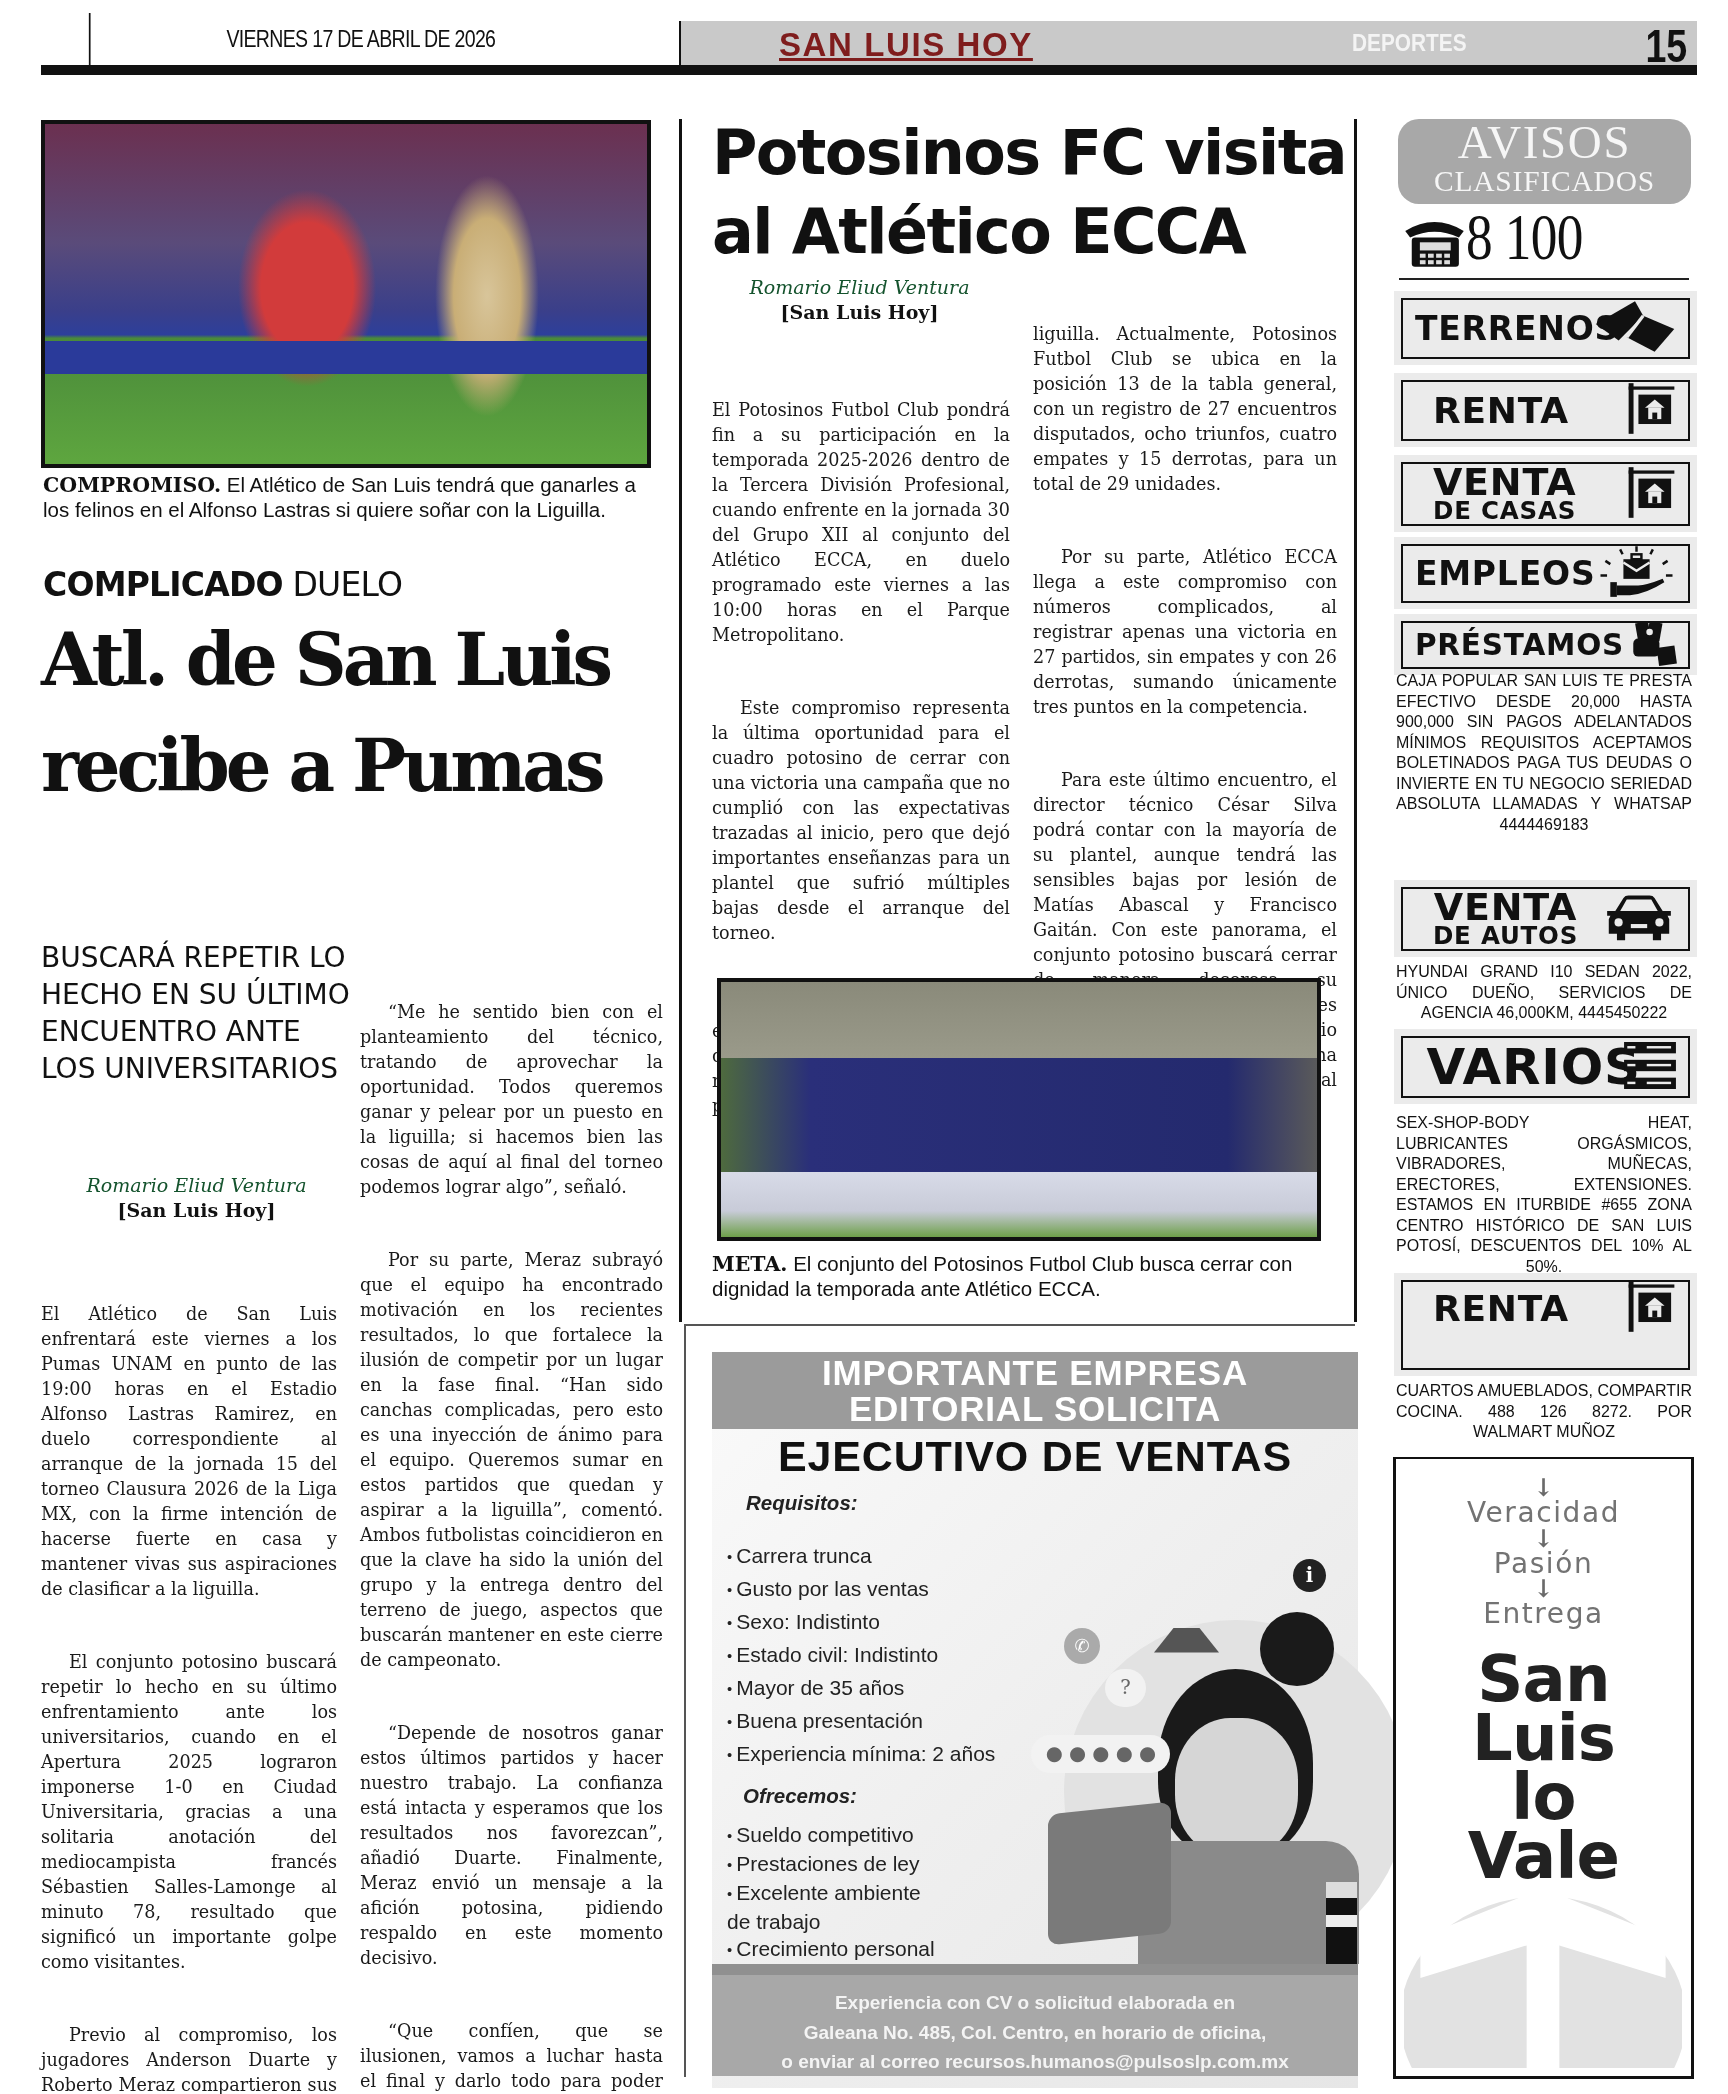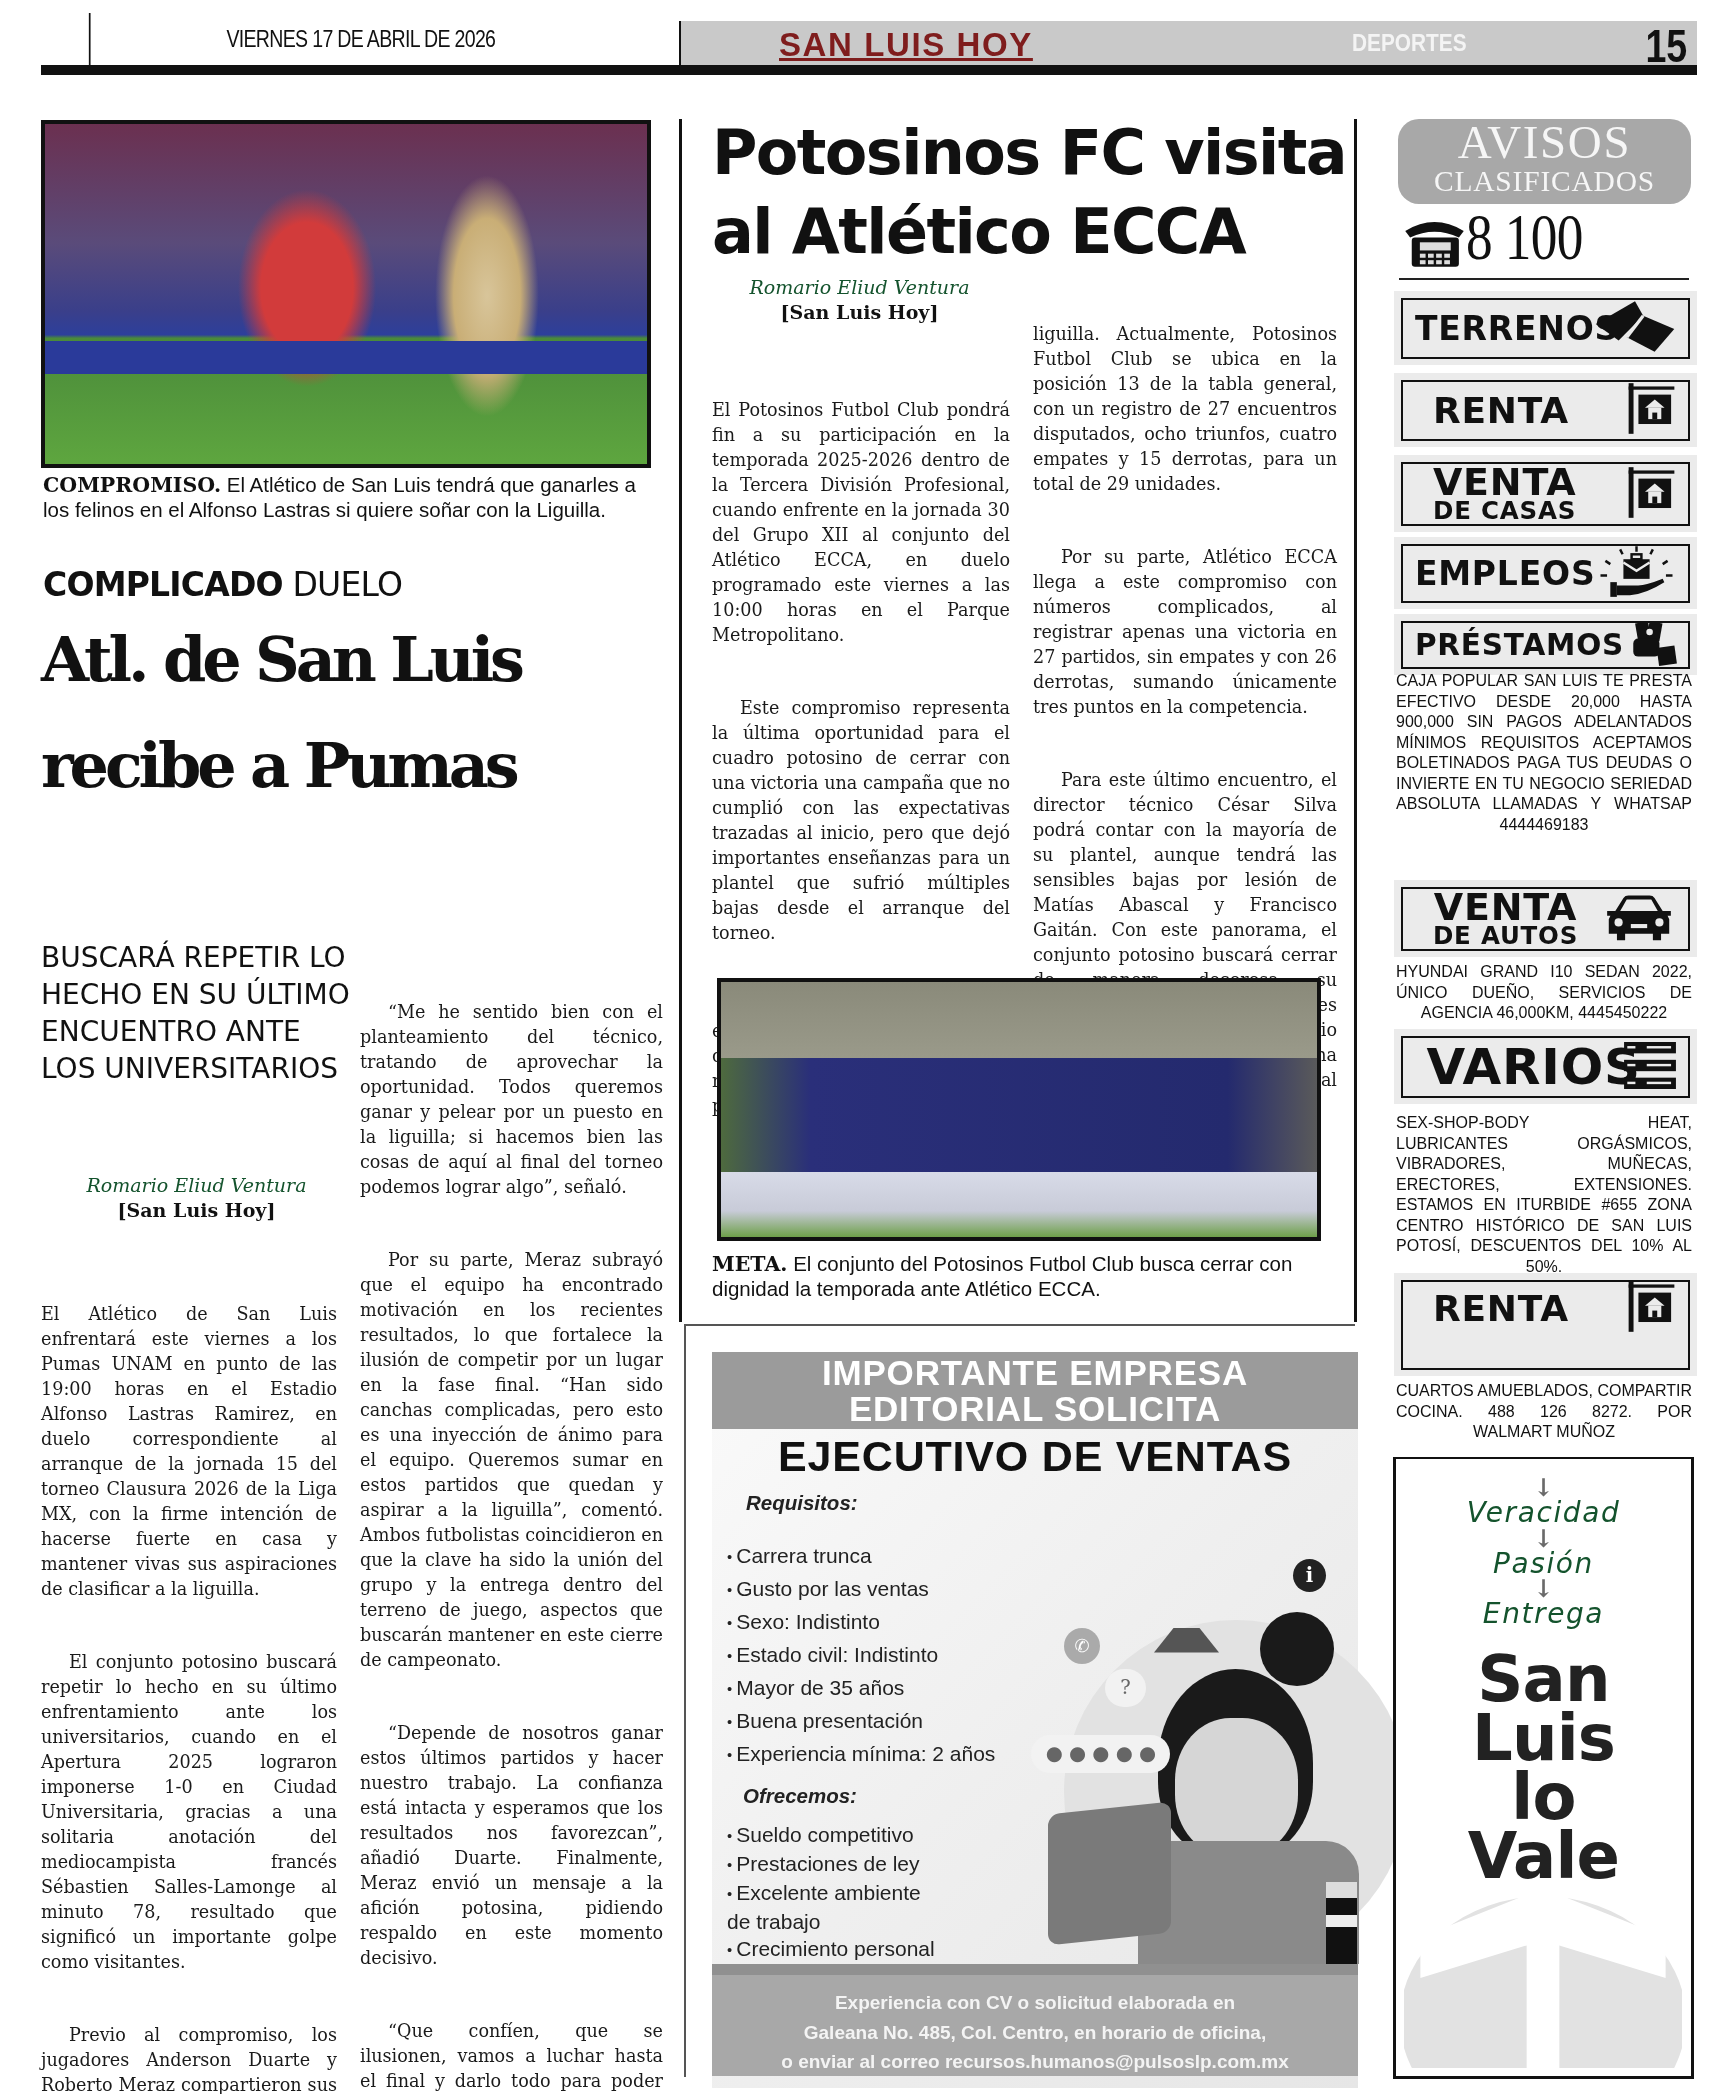--- a/index.html
+++ b/index.html
@@ -24,21 +24,21 @@
       radial-gradient(ellipse 74px 172px at 442px 172px, #d8c59a 0%, #c9ae76 45%, transparent 70%),
       linear-gradient(180deg, #6b3050 0%, #5a4b7a 35%, #3a3f8a 55%, #2d3f9b 62%, #4a8a3a 63%, #5ea63f 100%); }
   .photo1 .banner { position: absolute; left: 0; top: 217px; width: 100%; height: 33px; background: #2a3a9a; }
   .caption { position: absolute; font-family: "Liberation Sans", sans-serif; font-size: 20.5px; line-height: 24.5px; }
   .caption b { font-family: "DejaVu Serif", serif; font-weight: 900; }
   .cap1 { left: 43px; top: 473px; width: 610px; }
 
   .kicker { position: absolute; left: 43px; top: 565px; font-family: "DejaVu Sans", sans-serif; font-size: 33px; letter-spacing: -0.8px; }
   .kicker b { font-weight: bold; }
   .headline1 { position: absolute; left: 41px; top: 607px; width: 630px; font-family: "DejaVu Serif", serif; font-weight: bold;
-    font-size: 62px; line-height: 106px; letter-spacing: -4.1px; }
+    font-size: 72px; line-height: 106px; letter-spacing: -4.1px; }
   .deck1 { position: absolute; left: 41px; top: 939px; width: 311px; font-family: "DejaVu Sans", sans-serif; font-size: 28px; line-height: 37px; }
   .byline { position: absolute; text-align: center; font-size: 19px; line-height: 24.5px; }
   .byline .name { font-style: italic; color: #14532d; }
   .byline .outlet { font-weight: bold; }
   .by1 { left: 41px; top: 1173px; width: 311px; }
 
   .body-col { position: absolute; font-family: "DejaVu Serif", serif; font-size: 17.6px; line-height: 25px; text-align: justify; hyphens: auto; color: #1a1a1a; }
   .body-col p { text-indent: 28px; margin-top: 48px; }
   .body-col p.first { text-indent: 0; }
   .colA { left: 41px; top: 1254px; width: 296px; }
@@ -97,21 +97,21 @@
 
   .cls-tile { position: absolute; left: 1394px; width: 303px; background: #ebebeb; padding: 6.5px 7.4px; }
   .cls-tile .frame { border: 2.5px solid #111; height: 100%; position: relative; font-family: "DejaVu Sans", sans-serif; font-weight: bold; color: #111; }
   .cls-tile .lbl { position: absolute; left: 11.5px; top: 50%; transform: translateY(-50%); font-size: 33px; letter-spacing: 0.8px; line-height: 33px; }
   .cls-tile .lbl .sub { display: block; font-size: 24.5px; line-height: 23px; }
   .cls-tile .ico { position: absolute; right: 11.5px; top: 50%; transform: translateY(-50%); }
   .cls-text { position: absolute; left: 1396px; width: 296px; font-family: "Liberation Sans", sans-serif; font-size: 16px; line-height: 20.5px; text-align: justify; text-align-last: center; color: #111; }
 
   .slv { position: absolute; left: 1393px; top: 1457px; width: 301px; height: 622px; border: 3.3px solid #111; border-top-width: 2.5px; background: #fff; overflow: hidden; text-align: center; }
   .slv .arrow { color: #6a6a6a; font-size: 24.5px; line-height: 21px; font-weight: bold; }
-  .slv .w { font-family: "DejaVu Sans", sans-serif; font-size: 28px; line-height: 29.5px; color: #14532d; letter-spacing: 1.6px; font-style: italic; }
+  .slv .w { font-family: "DejaVu Sans", sans-serif; font-size: 28px; line-height: 29.5px; color: #737373; letter-spacing: 1.6px; }
   .slv .big { font-family: "DejaVu Sans", sans-serif; font-weight: bold; font-size: 64px; line-height: 59px; color: #222; letter-spacing: -0.8px; }
   .slv .logo { position: absolute; left: 8.2px; bottom: 8.2px; width: 278px; height: 188px; }
 </style>
 </head>
 <body>
 
 <header class="masthead">
   <div class="mh-date">VIERNES 17 DE ABRIL DE 2026</div>
   <div class="mh-gray">
     <span class="mh-paper">SAN LUIS HOY</span>

